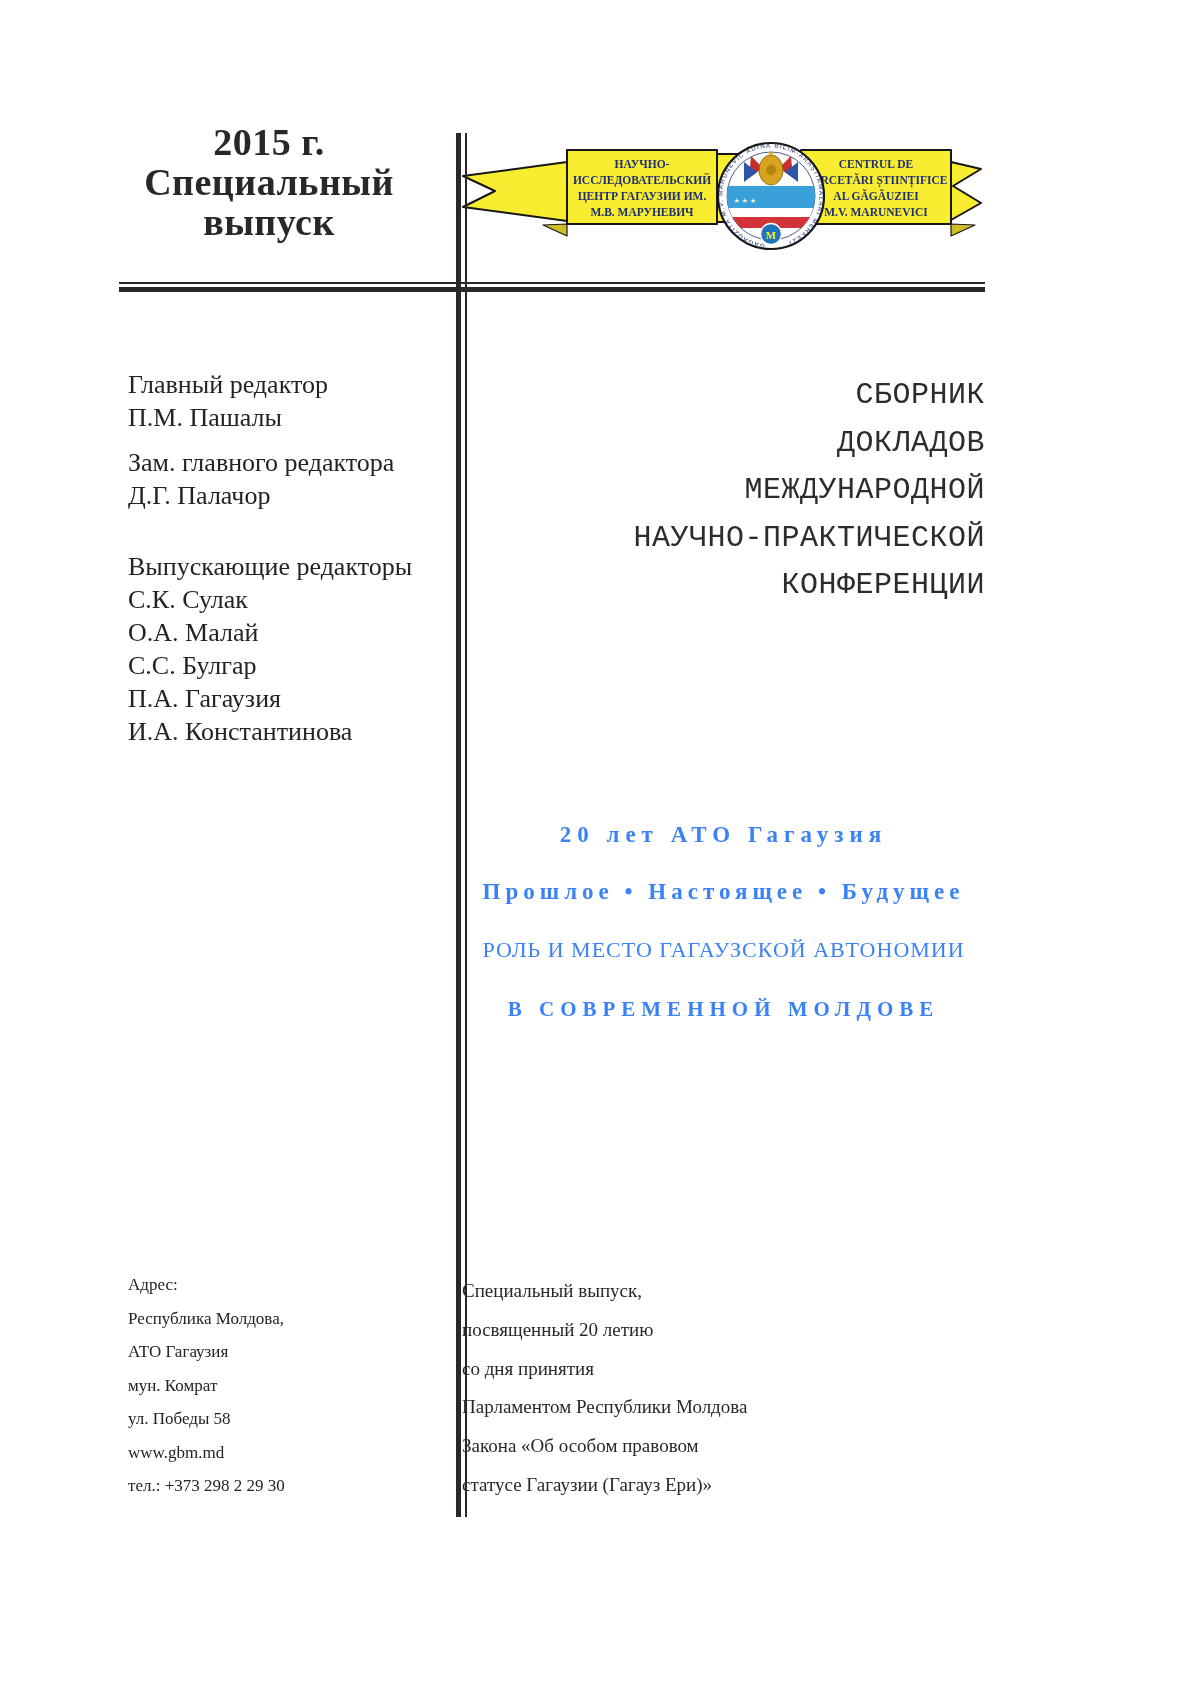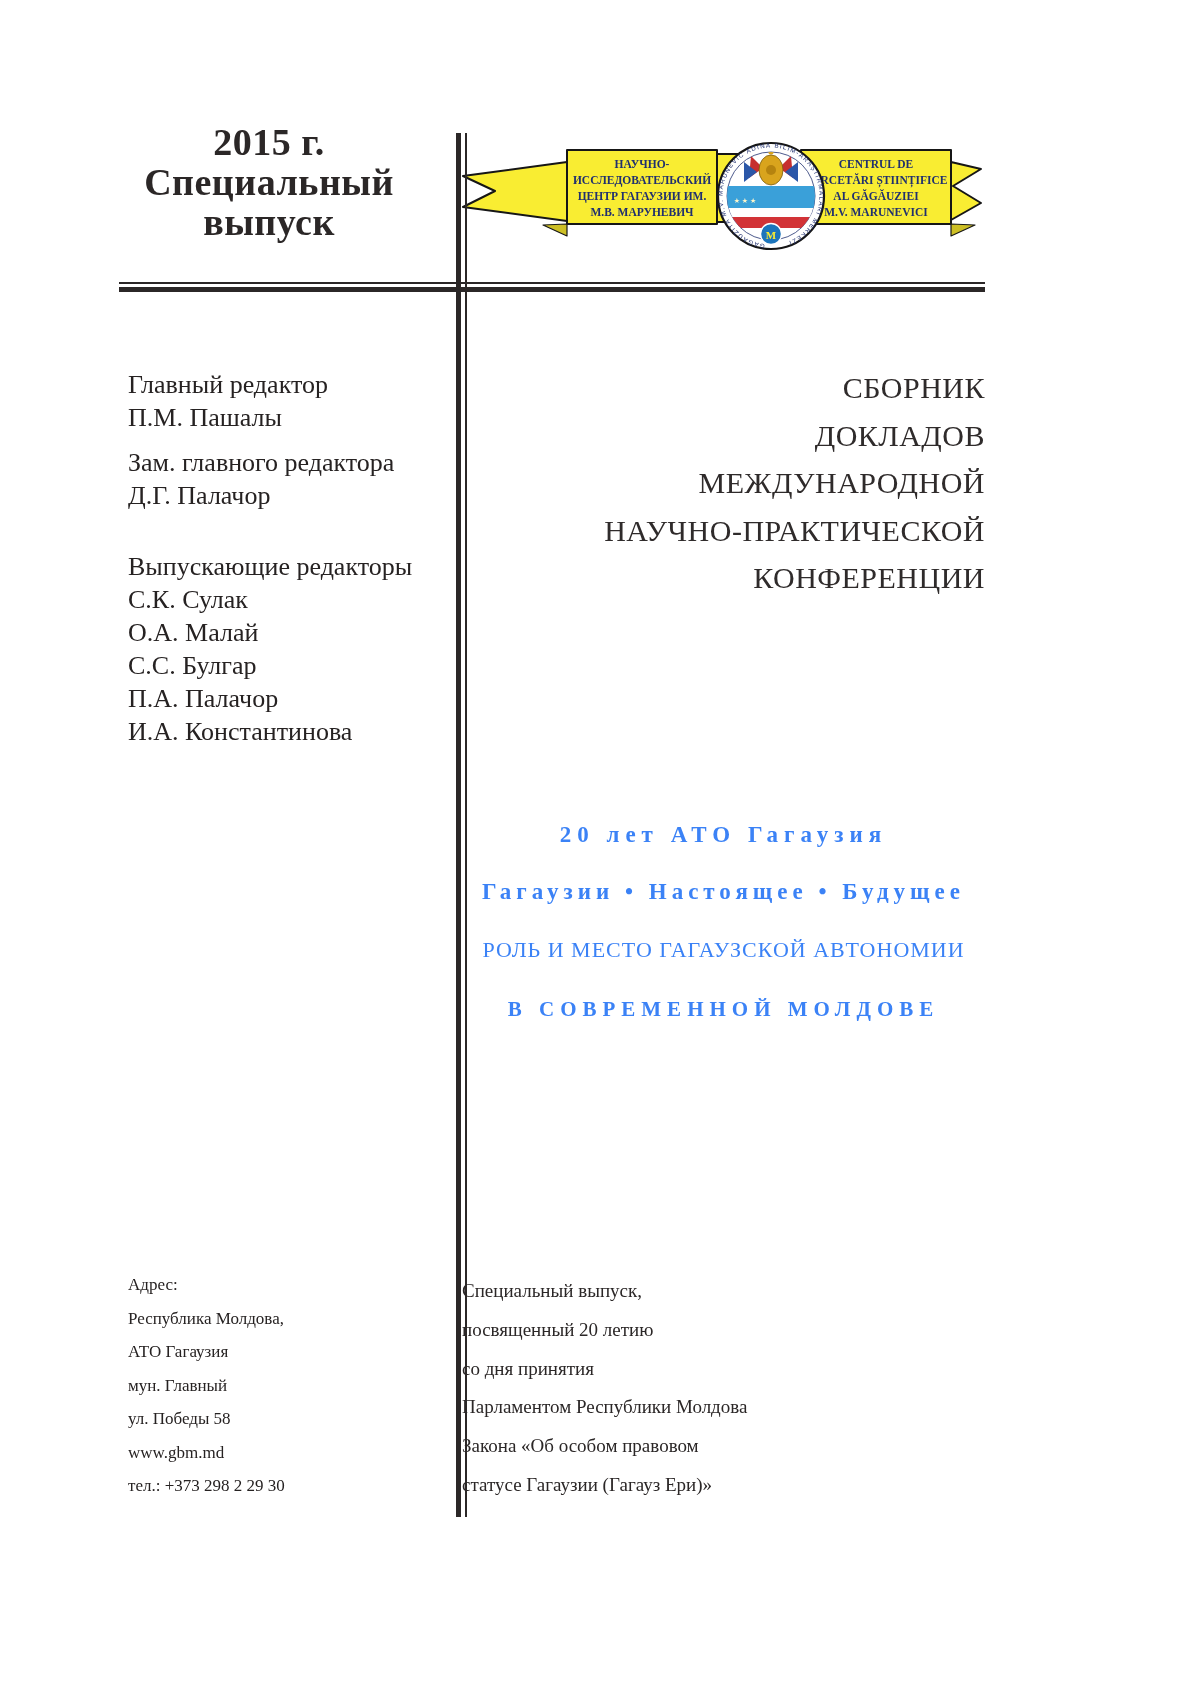--- a/index.html
+++ b/index.html
@@ -33,22 +33,22 @@
   .ringtext { font-family:"Liberation Sans", sans-serif; fill:#20306F; font-size:6.3px; letter-spacing:1.2px; }
 
   
   .editors { position:absolute; left:128px; top:368px; width:320px; }
   .ed-line { font-size:26px; line-height:33px; }
   .ed-name { font-weight:normal; }
   .gap-sm { height:12px; } .gap-lg { height:38px; }
 
   
   .collection-title {
-    position:absolute; right:206px; top:364px; width:560px;
-    text-align:right; font-size:30px; line-height:47.5px; color:#2f2b2b; letter-spacing:0.5px;
+    position:absolute; right:206px; top:372px; width:560px;
+    text-align:right; font-size:30px; line-height:47.5px; color:#2f2b2b; letter-spacing:0.5px;font-family:Liberation Mono, monospace;
   }
 
   
   .conference { position:absolute; left:462px; top:820px; width:523px; text-align:center; color:#3b82f6; }
   .conf-anniversary { font-weight:bold; font-size:23px; letter-spacing:6px; line-height:30px; margin-bottom:27px; }
   .conf-motto       { font-weight:bold; font-size:23px; letter-spacing:5px; line-height:30px; margin-bottom:28px; }
   .conf-theme1      { font-size:22px; letter-spacing:1px; line-height:30px; margin-bottom:29px; }
   .conf-theme2      { font-weight:bold; font-size:21px; letter-spacing:6px; line-height:30px; }
 
   
@@ -137,44 +137,44 @@
     <div class="ed-line">Главный редактор</div>
     <div class="ed-line ed-name">П.М. Пашалы</div>
     <div class="gap-sm"></div>
     <div class="ed-line">Зам. главного редактора</div>
     <div class="ed-line ed-name">Д.Г. Палачор</div>
     <div class="gap-lg"></div>
     <div class="ed-line">Выпускающие редакторы</div>
     <div class="ed-line ed-name">С.К. Сулак</div>
     <div class="ed-line ed-name">О.А. Малай</div>
     <div class="ed-line ed-name">С.С. Булгар</div>
-    <div class="ed-line ed-name">П.А. Палачор</div>
+    <div class="ed-line ed-name">П.А. Гагаузия</div>
     <div class="ed-line ed-name">И.А. Константинова</div>
   </div>
 
   <div class="collection-title">
     <div>СБОРНИК</div>
     <div>ДОКЛАДОВ</div>
     <div>МЕЖДУНАРОДНОЙ</div>
     <div>НАУЧНО-ПРАКТИЧЕСКОЙ</div>
     <div>КОНФЕРЕНЦИИ</div>
   </div>
 
   <div class="conference">
     <div class="conf-anniversary">20 лет АТО Гагаузия</div>
-    <div class="conf-motto">Гагаузии • Настоящее • Будущее</div>
+    <div class="conf-motto">Прошлое • Настоящее • Будущее</div>
     <div class="conf-theme1">РОЛЬ И МЕСТО ГАГАУЗСКОЙ АВТОНОМИИ</div>
     <div class="conf-theme2">В СОВРЕМЕННОЙ МОЛДОВЕ</div>
   </div>
 
   <div class="address">
     <div class="addr-line">Адрес:</div>
     <div class="addr-line">Республика Молдова,</div>
     <div class="addr-line">АТО Гагаузия</div>
-    <div class="addr-line">мун. Главный</div>
+    <div class="addr-line">мун. Комрат</div>
     <div class="addr-line">ул. Победы 58</div>
     <div class="addr-line">www.gbm.md</div>
     <div class="addr-line">тел.: +373 298 2 29 30</div>
   </div>
 
   <div class="special-note">
     <div>Специальный выпуск,</div>
     <div>посвященный 20 летию</div>
     <div>со дня принятия</div>
     <div>Парламентом Республики Молдова</div>

